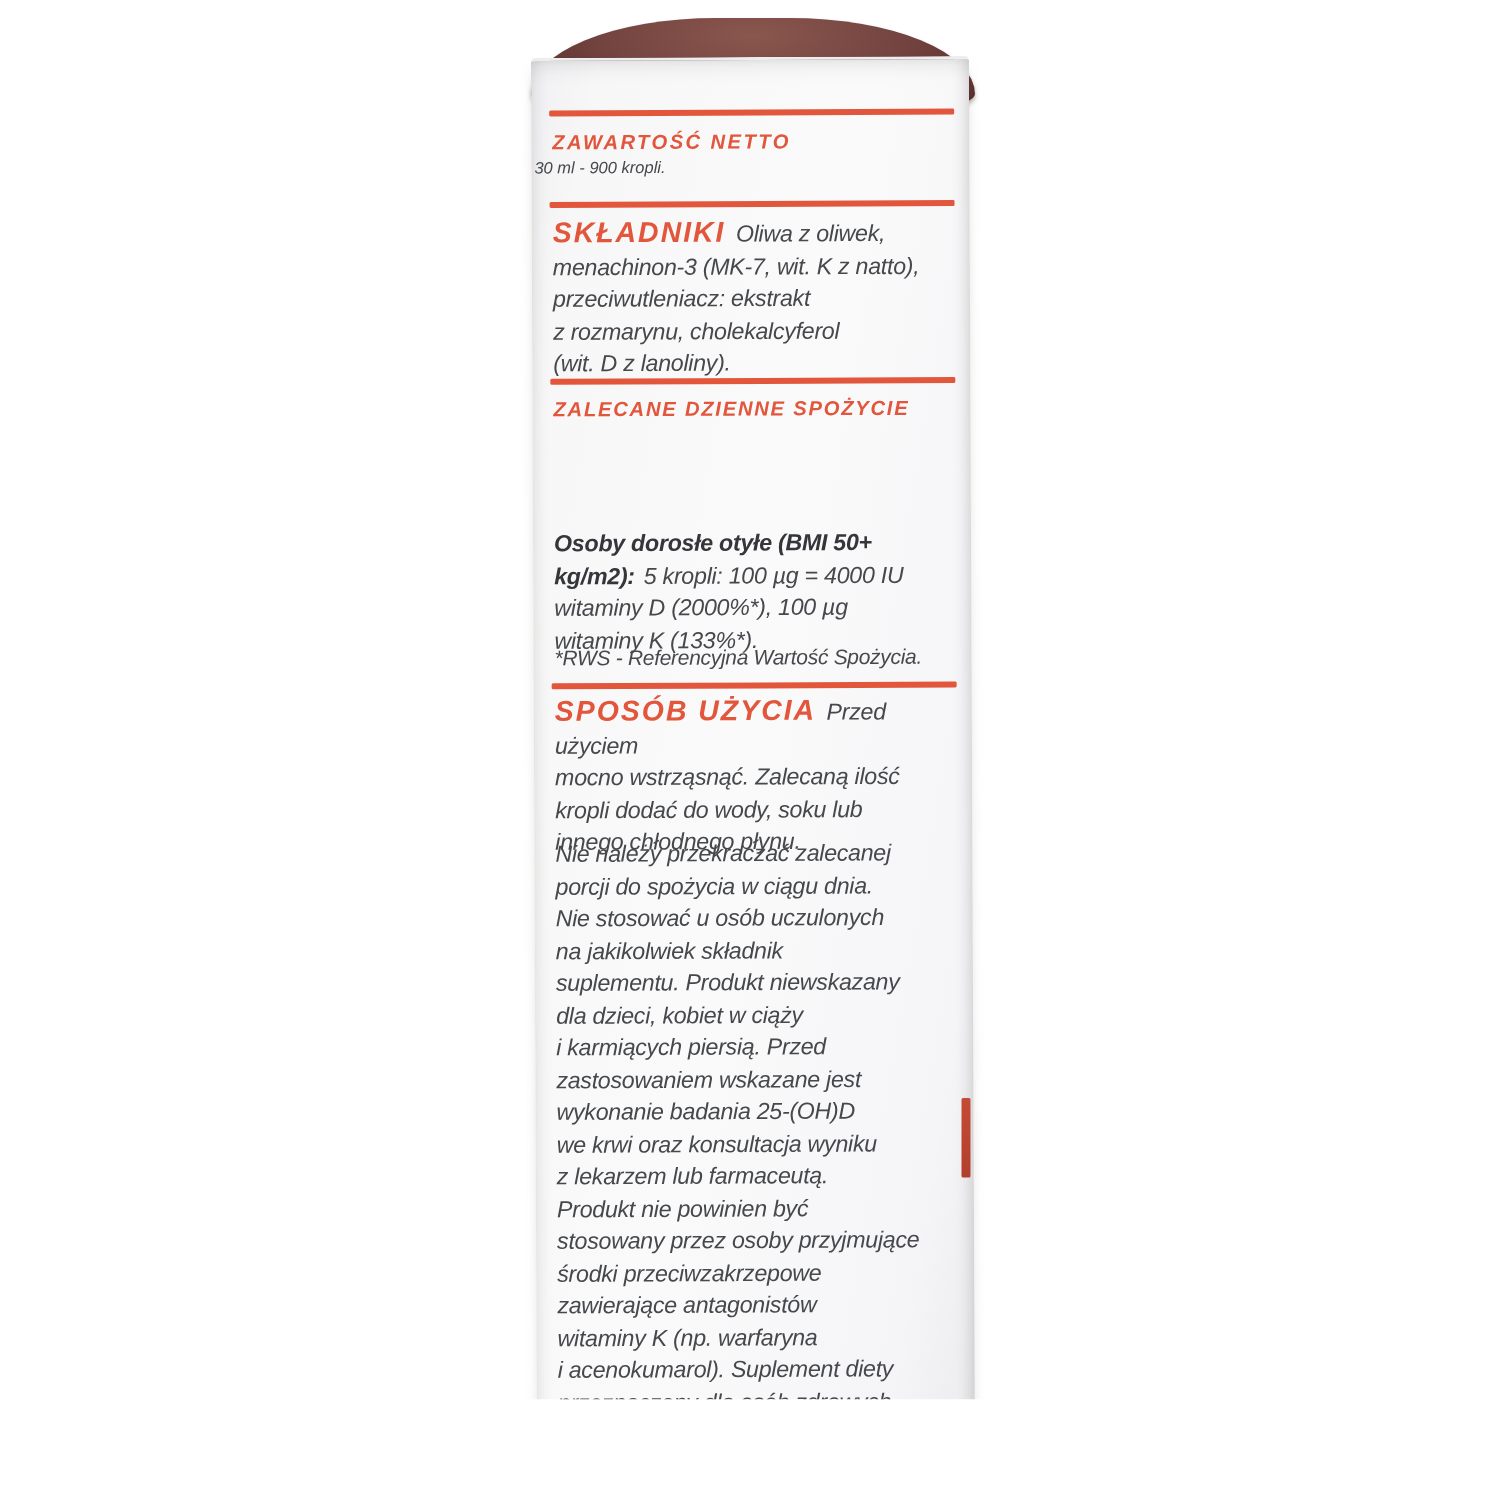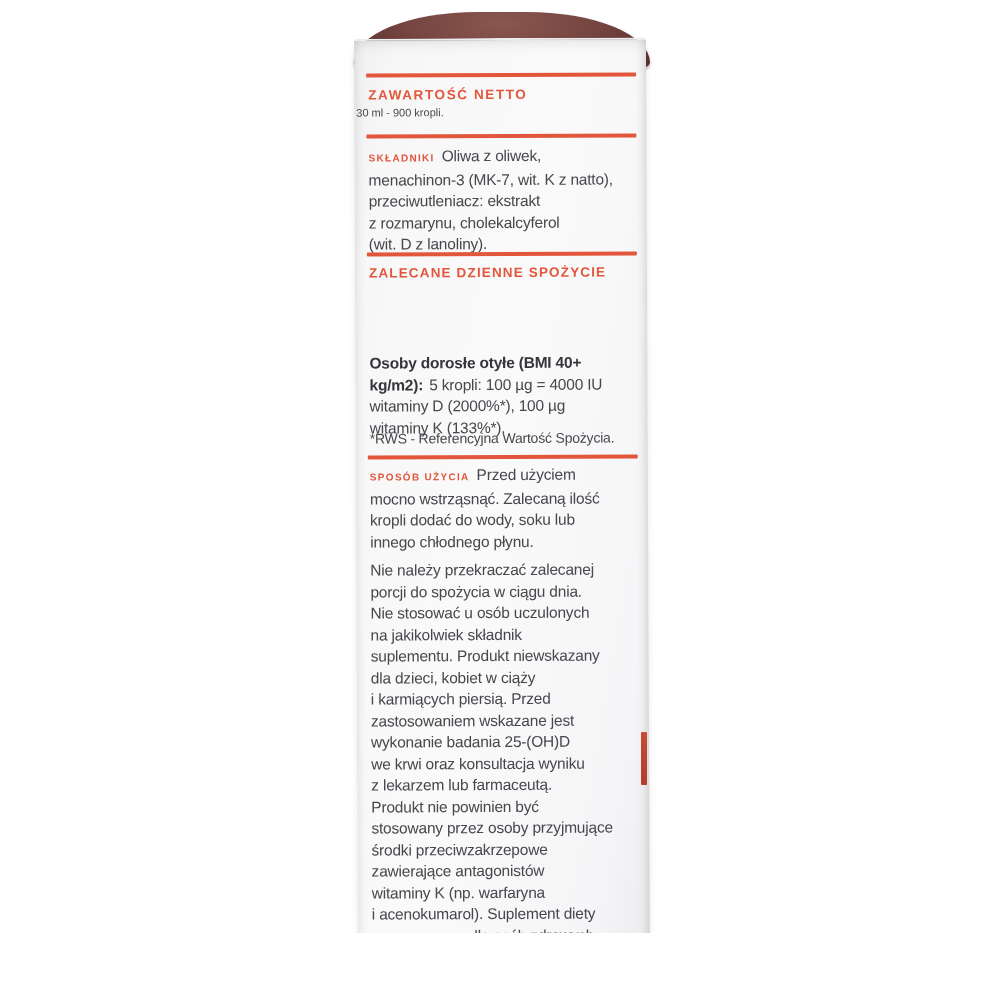--- a/index.html
+++ b/index.html
@@ -1,19 +1,20 @@
 <!DOCTYPE html>
 <html style="--accent: #e2563c; --divider: #e4553a; --body-text: #46484c; --bold-text: #34363a; --panel: #f6f6f8; --cap: #6e403c; --edge-strip: #bf4733;"><head>
 <meta charset="utf-8">
 <style>
   html,body{margin:0;padding:0;background:#ffffff;}
   .stage{
     position:relative;width:1000px;height:933px;overflow:hidden;
     background:#ffffff;
     font-family:"Liberation Sans","DejaVu Sans",sans-serif;
+    font-style:italic;
   }
   
   .cap-dome{
     position:absolute;left:354px;top:12px;width:296px;height:64px;
     border-radius:50% 50% 30% 30% / 95% 95% 25% 25%;
     background:radial-gradient(ellipse at 50% 18%, #8a574e 0%, #754541 45%, #5a302d 85%, #4c2826 100%);
     box-shadow:0 2px 3px rgba(60,30,28,.35);
     z-index:1;
   }
   
@@ -46,21 +47,21 @@
   .ingredients{top:105px}
   .adults{top:244px}
   .obese{top:312px}
   .usage{top:424px}
   .warnings{top:519px;white-space:pre-line}
   .footnote{
     position:absolute;left:14px;top:390px;margin:0;
     font-size:14px;letter-spacing:-0.2px;color:#46484c;white-space:pre;
   }
   .inline-head{
-    color:var(--accent,#e2563c);font-weight:bold;font-size:10px;
+    color:var(--accent,#e2563c);font-weight:bold;font-size:19px;
     letter-spacing:1.3px;margin-right:7px;white-space:pre-line;margin-top:12px;
   }
   .bold-run{font-weight:bold;color:#34363a;margin-right:6px;white-space:pre-line;}
   .body-run{white-space:pre-line;}
   
   .edge-strip{
     position:absolute;left:641px;top:732px;width:6px;height:53px;
     background:linear-gradient(180deg,#c44b36,#b23f2c);
     border-radius:1px;z-index:3;
   }
@@ -90,21 +91,21 @@
 menachinon-3 (MK-7, wit. K z natto),
 przeciwutleniacz: ekstrakt
 z rozmarynu, cholekalcyferol
 (wit. D z lanoliny).</span></p>
 
     <div class="divider d3"></div>
 
     <div class="sec-head h2">ZALECANE DZIENNE SPOŻYCIE</div>
 
 
-    <p class="para obese"><b class="bold-run">Osoby dorosłe otyłe (BMI 40+
+    <p class="para obese"><b class="bold-run">Osoby dorosłe otyłe (BMI 50+
 kg/m2):</b><span class="body-run">5 kropli: 100 µg = 4000 IU
 witaminy D (2000%*), 100 µg
 witaminy K (133%*).</span></p>
 
     <p class="footnote">*RWS - Referencyjna Wartość Spożycia.</p>
 
     <div class="divider d4"></div>
 
     <p class="para usage"><span class="inline-head">SPOSÓB UŻYCIA</span><span class="body-run">Przed użyciem
 mocno wstrząsnąć. Zalecaną ilość

